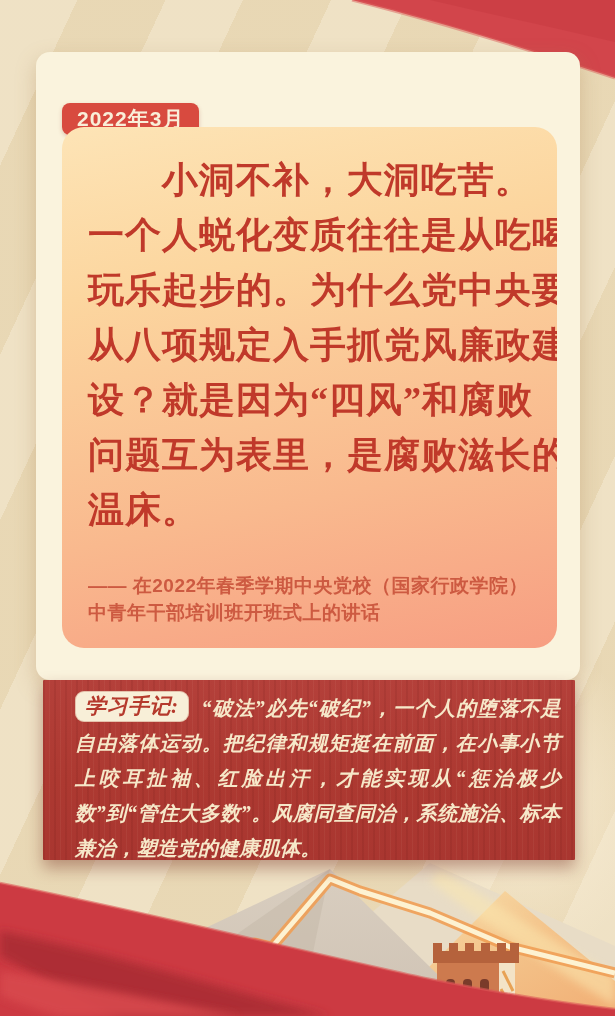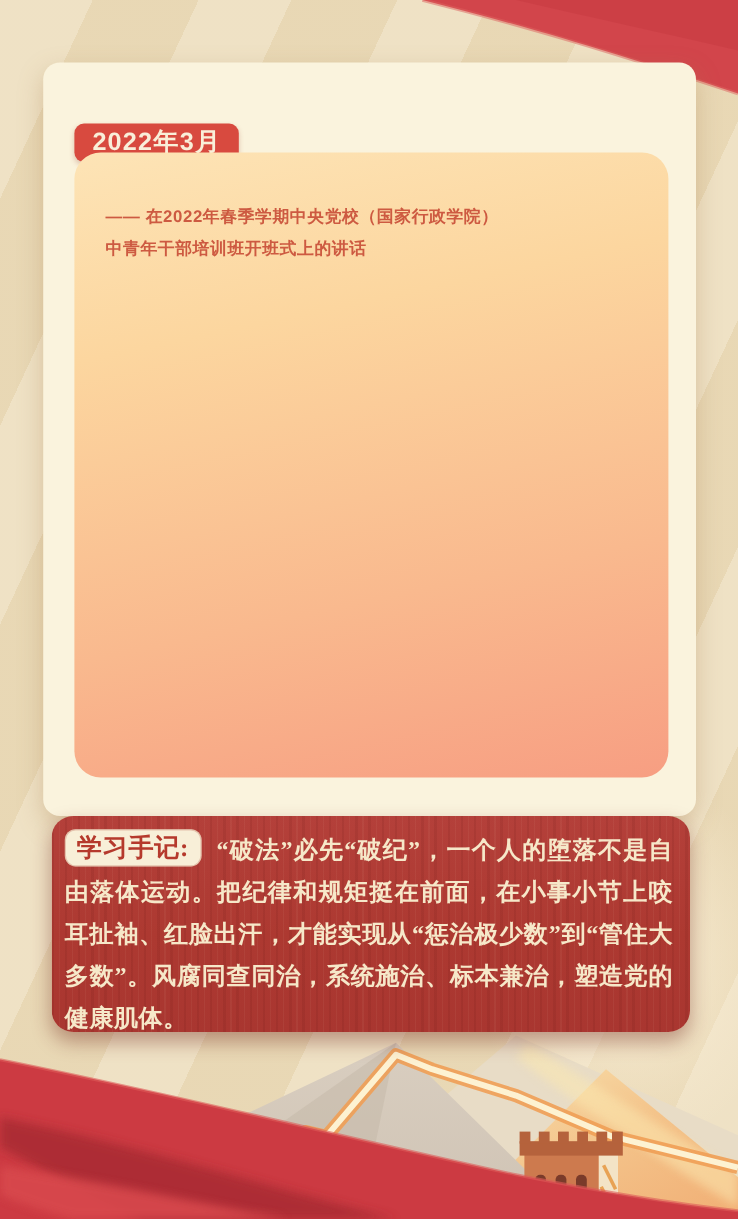--- a/index.html
+++ b/index.html
@@ -54,37 +54,38 @@
   .quote-lines{
     font-family:"Liberation Serif","DejaVu Serif",serif;
     font-weight:900;
     font-size:36px;line-height:55px;letter-spacing:1px;
     color:#c0392a;
     white-space:nowrap;
   }
   .q-line{white-space:nowrap;}
   .q-line:first-child{text-indent:2.05em;}
   .attribution{
-    margin-top:14px;
-    font-size:14px;line-height:27px;font-weight:bold;
+    margin-top:34px;
+    font-size:19px;line-height:27px;font-weight:bold;
     color:#cd5a41;letter-spacing:.5px;
     white-space:nowrap;
   }
   
   .notes-box{
     position:absolute;left:43px;top:680px;width:532px;height:180px;
     background:
       repeating-linear-gradient(90deg,
         rgba(90,15,12,.10) 0 2px, rgba(255,255,255,0) 2px 6px,
         rgba(255,230,200,.05) 6px 7px, rgba(255,255,255,0) 7px 11px),
       linear-gradient(180deg,#b4403a 0%,#ad3931 55%,#a93630 100%);
-    border-radius:18px;
+    border-radius:1px;
     box-shadow:0 8px 16px rgba(110,35,25,.4);
     box-sizing:border-box;
-    padding:11px 14px 0 11px;
+    padding:11px 14px 0 32px;
+    font-style:italic;
   }
   .notes-text{
     margin:0;
     font-family:"Liberation Serif","DejaVu Serif",serif;
     font-weight:bold;
     font-size:20px;line-height:35px;
     color:#f6e8c9;letter-spacing:.5px;
     text-align:justify;
   }
   .notes-badge{
@@ -110,20 +111,29 @@
     <path d="M352,0 C440,22 515,45 615,78 L615,0 Z" fill="#d2454b"></path>
     <path d="M430,0 C490,14 550,27 615,42 L615,0 Z" fill="#c73a42" opacity="0.55"></path>
     <path d="M352,0 C440,22 515,45 615,78" fill="none" stroke="#dd5f5d" stroke-width="3" opacity="0.5"></path>
   </svg>
 
   <div class="card"></div>
 
   <div class="date-badge">2022年3月</div>
 
   <div class="quote-box">
+    <div class="quote-lines">
+        <div class="q-line">小洞不补，大洞吃苦。</div>
+        <div class="q-line">一个人蜕化变质往往是从吃喝</div>
+        <div class="q-line">玩乐起步的。为什么党中央要</div>
+        <div class="q-line">从八项规定入手抓党风廉政建</div>
+        <div class="q-line">设？就是因为“四风”和腐败</div>
+        <div class="q-line">问题互为表里，是腐败滋长的</div>
+        <div class="q-line">温床。</div>
+      </div>
     <div class="attribution">
         <div class="a-line">—— 在2022年春季学期中央党校（国家行政学院）</div>
         <div class="a-line">中青年干部培训班开班式上的讲话</div>
       </div>
   </div>
 
   <svg class="great-wall" viewBox="0 0 615 165" aria-hidden="true">
     <defs>
       <linearGradient id="goldSlope" x1="0" y1="0" x2="1" y2="1">
         <stop offset="0" stop-color="#f9e3ae"></stop>

